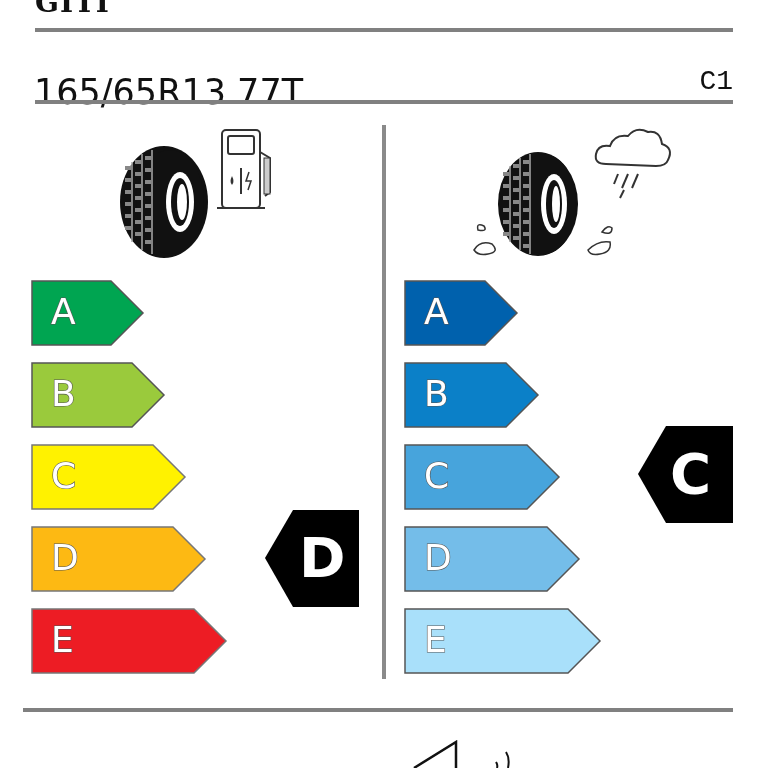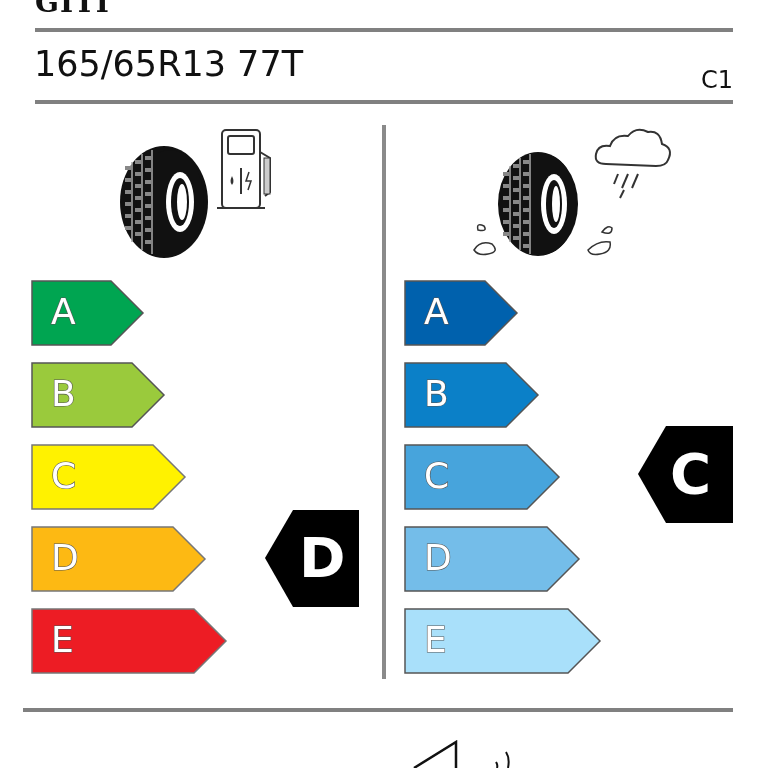--- a/index.html
+++ b/index.html
@@ -1,21 +1,21 @@
 <!DOCTYPE html>
 <html><head>
   <meta charset="utf-8">
   <style>
     html, body { margin: 0; padding: 0; background: #ffffff; }
     body { width: 768px; height: 768px; position: relative; overflow: hidden; font-family: "DejaVu Sans", sans-serif; }
     .abs { position: absolute; }
     .brand { left: 35px; top: -14px; font-family: "DejaVu Serif", serif; font-weight: bold; font-size: 28px; color: #111; letter-spacing: 1px; }
     .hline { background: #808080; height: 4px; }
-    .size { left: 34px; top: 44px; font-size: 35px; color: #111; letter-spacing: 0px; }
-    .tclass { right: 35px; top: 66px; font-size: 24px; color: #111; }
+    .size { left: 34px; top: 72px; font-size: 35px; color: #111; letter-spacing: 0px; }
+    .tclass { right: 35px; top: 66px; font-size: 28px; color: #111; font-family: Liberation Mono, monospace; }
     .vline { left: 382px; top: 125px; width: 4px; height: 554px; background: #8a8a8a; }
     .bar { position: absolute; height: 66px; }
     .bar svg { position: absolute; left: 0; top: 0; }
     .bar .lbl { position: absolute; left: 20px; top: 12px; font-family: "DejaVu Sans", sans-serif; font-size: 36px; color: #fff;
       -webkit-text-stroke: 1.2px #555; paint-order: stroke fill; line-height: 40px; }
     .ind { position: absolute; }
     .ind .ilbl { position: absolute; font-family: "DejaVu Sans", sans-serif; font-weight: bold; font-size: 56px; color: #fff; line-height: 60px; }
   </style>
 </head>
 <body>

